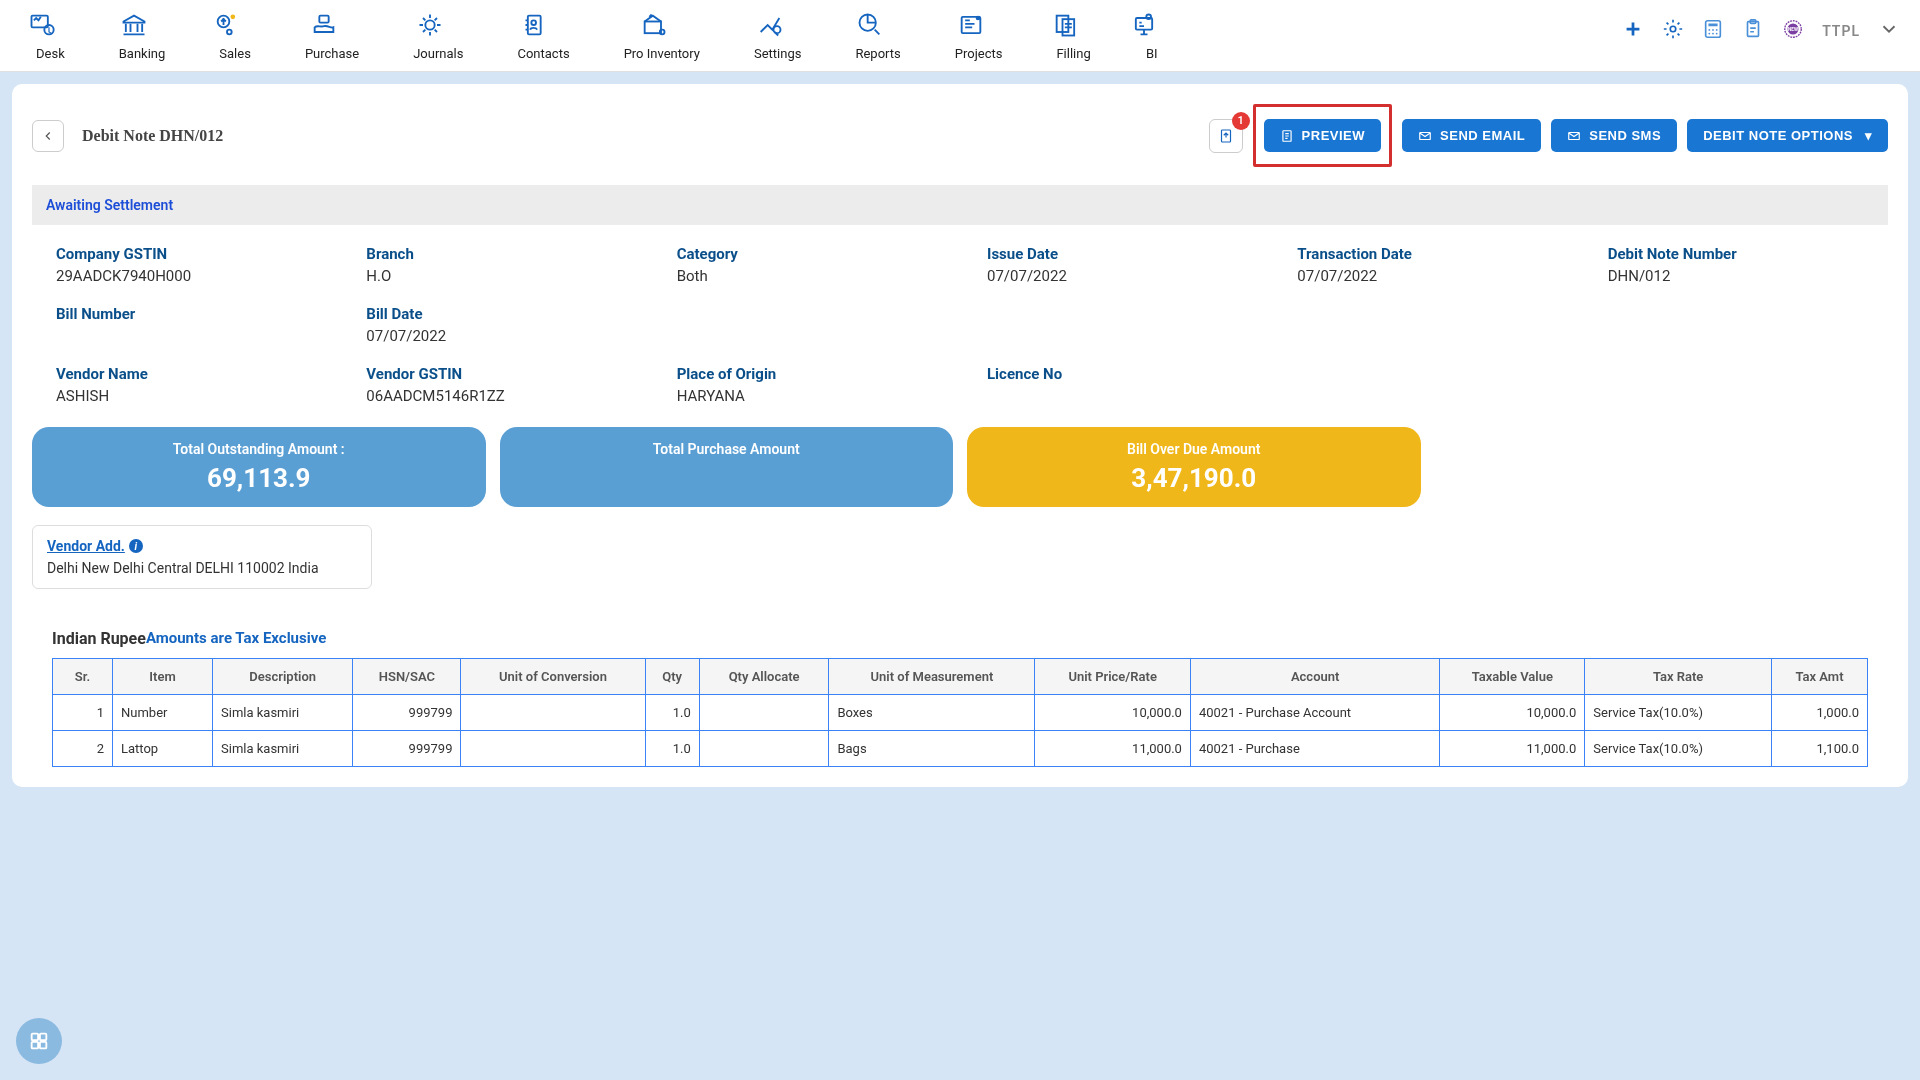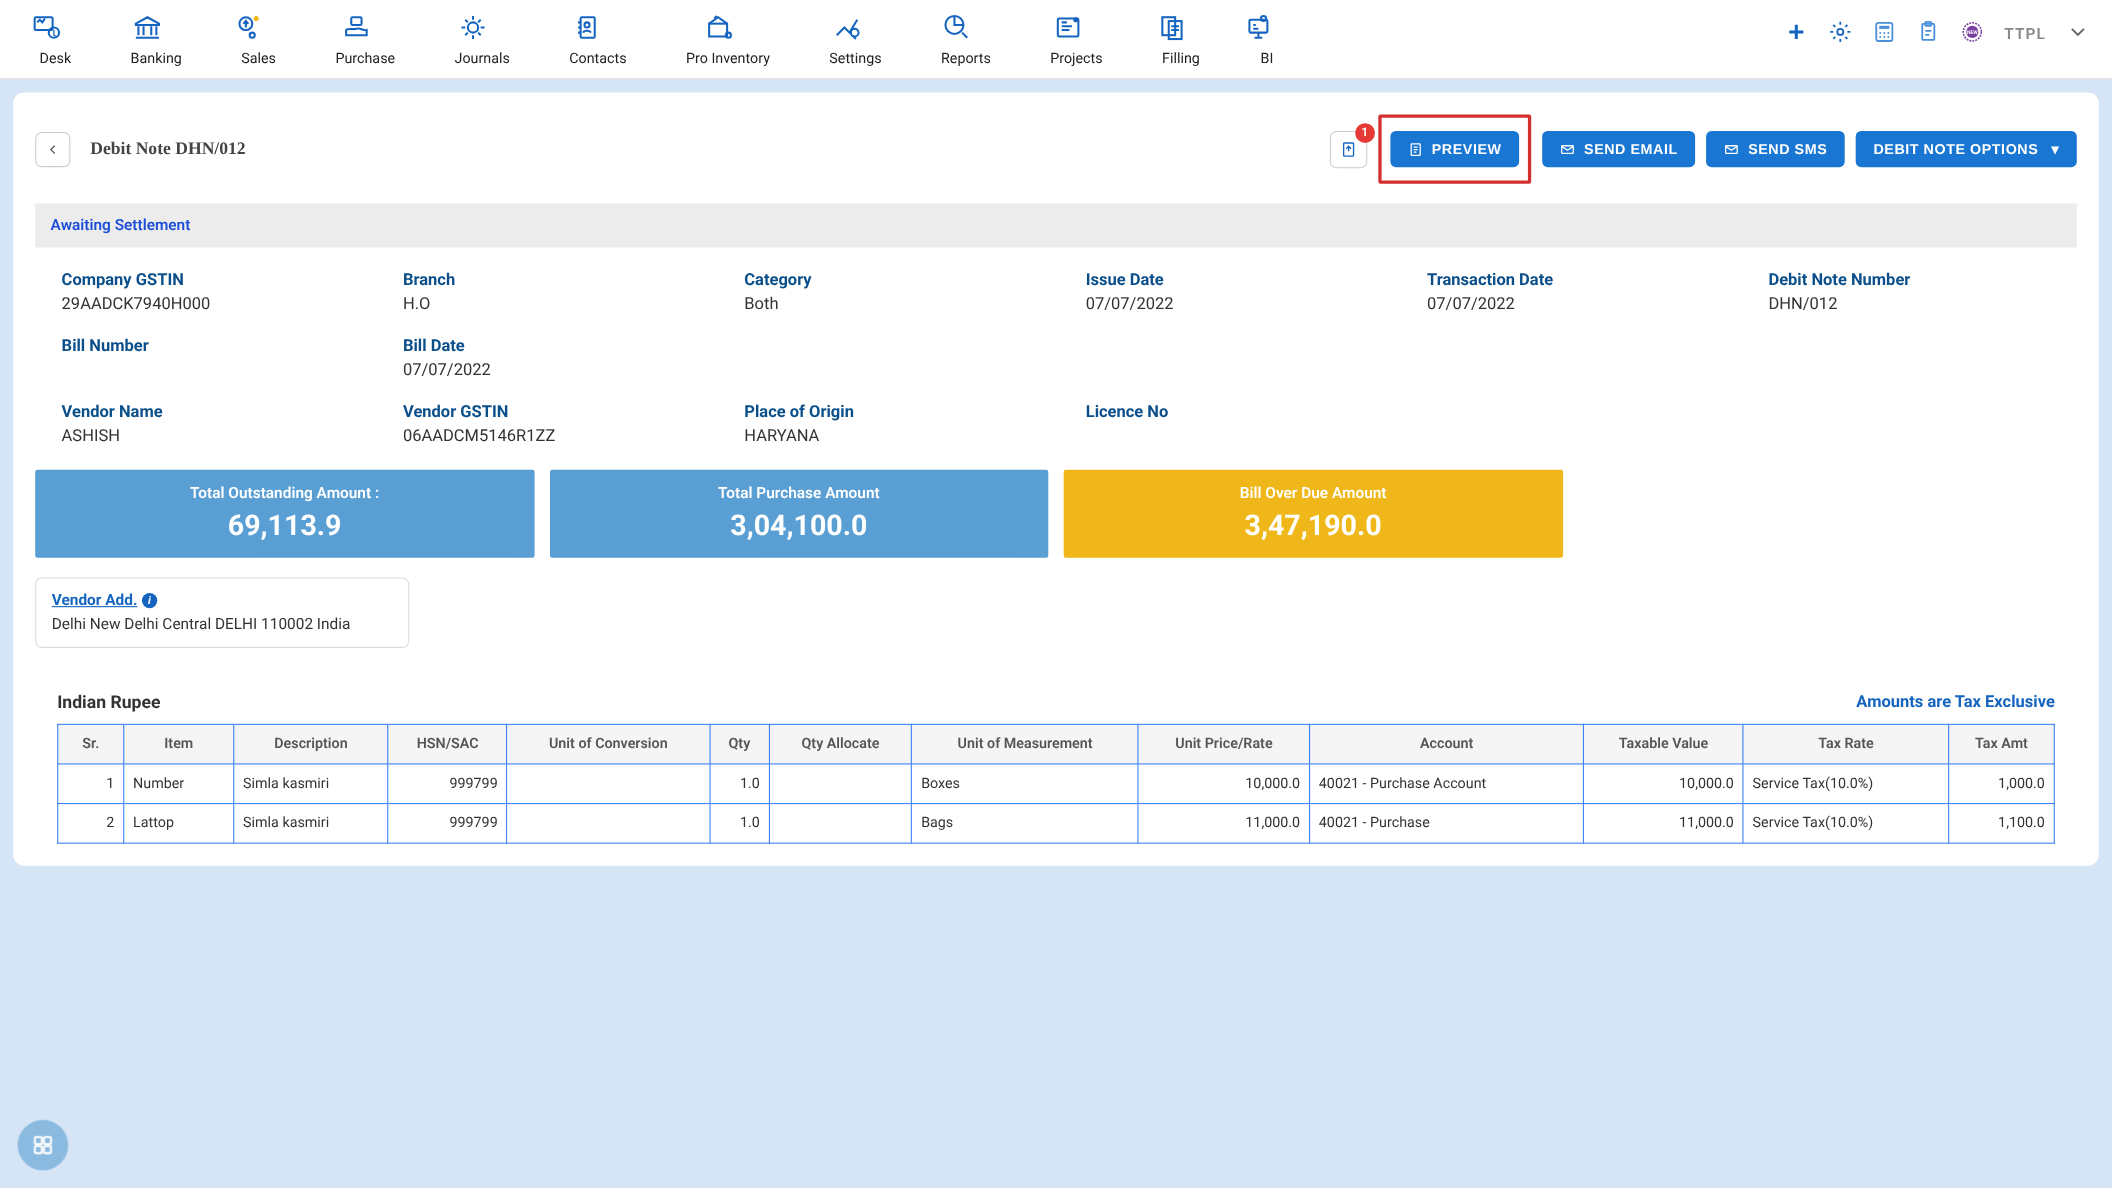--- a/index.html
+++ b/index.html
@@ -30,33 +30,33 @@
 .preview-highlight { border: 3px solid #d32f2f; padding: 12px 8px; border-radius: 2px; display: inline-flex; }
 .dropdown-caret { margin-left: 4px; }
 
 .status-bar { background: #ececec; padding: 12px 14px; border-radius: 0; color: #1d4ed8; font-weight: 600; margin-bottom: 20px; }
 
 .info-grid { display: grid; grid-template-columns: repeat(6, 1fr); gap: 20px 30px; margin-bottom: 22px; margin-left: 24px; }
 .info-block .label { color: #0b4f8a; font-weight: 700; font-size: 15px; margin-bottom: 4px; }
 .info-block .value { color: #333; font-size: 15px; }
 
 .summary-cards { display: grid; grid-template-columns: repeat(4, 1fr); gap: 14px; margin-bottom: 18px; }
-.card { border-radius: 2px; padding: 14px; text-align: center; color: #fff; }
+.card { border-radius: 17px; padding: 14px; text-align: center; color: #fff; }
 .card-blue { background: #5a9fd4; }
 .card-yellow { background: #f0b71a; }
 .card-green { background: #3fa34d; }
 .card .clabel { font-size: 14px; font-weight: 600; margin-bottom: 6px; }
 .card .cvalue { font-size: 26px; font-weight: 700; }
 
 .vendor-box { border: 1px solid #ddd; border-radius: 6px; padding: 12px 14px; width: 340px; margin-bottom: 40px; }
 .vendor-box .vlabel { color: #1565c0; font-weight: 700; text-decoration: underline; margin-bottom: 6px; display: inline-flex; align-items: center; gap: 4px; }
 .vendor-box .vaddr { color: #333; }
 .info-icon { width: 14px; height: 14px; background: #1565c0; color: #fff; border-radius: 50%; display: inline-flex; align-items: center; justify-content: center; font-size: 10px; font-weight: 700; font-style: italic; text-decoration: none; }
 
-.table-header-row { display: flex; justify-content: space-between; margin-bottom: 10px; padding: 0 20px; }
+.table-header-row { display: flex; margin-bottom: 10px; padding: 0 20px; }
 .currency-label { font-weight: 700; color: #333; font-size: 16px; }
 .tax-note { color: #1565c0; font-weight: 700; font-size: 15px; }
 
 .tbl-wrap { padding: 0 20px; }
 table.grid { width: 100%; border-collapse: collapse; }
 table.grid th, table.grid td { border: 1px solid #3b82f6; padding: 10px 8px; font-size: 13px; }
 table.grid th { background: #f5f5f5; color: #555; font-weight: 600; text-align: center; }
 table.grid td { color: #333; }
 .t-right { text-align: right; }
 .t-left { text-align: left; }
@@ -332,21 +332,20 @@
       <div class="info-block"></div>
     </div>
 
     <div class="summary-cards">
       <div class="card card-blue">
           <div class="clabel">Total Outstanding Amount :</div>
           <div class="cvalue">69,113.9</div>
         </div>
       <div class="card card-blue">
           <div class="clabel">Total Purchase Amount</div>
-          <div class="cvalue">3,04,100.0</div>
         </div>
       <div class="card card-yellow">
           <div class="clabel">Bill Over Due Amount</div>
           <div class="cvalue">3,47,190.0</div>
         </div>
     </div>
 
     <div class="vendor-box">
       <div class="vlabel">
         <span>Vendor Add.</span>

